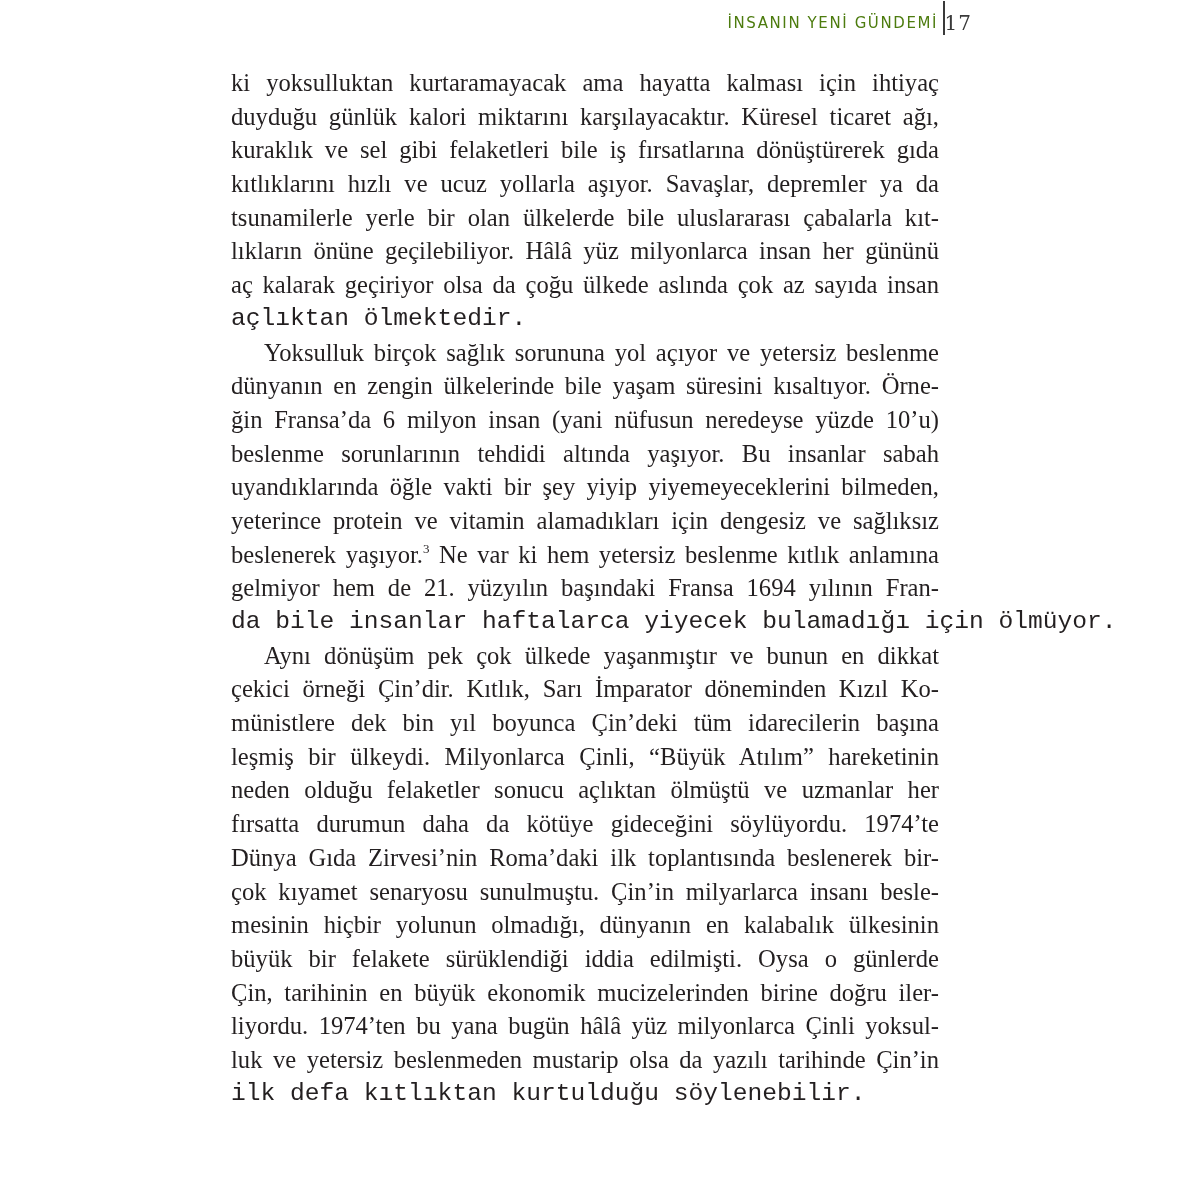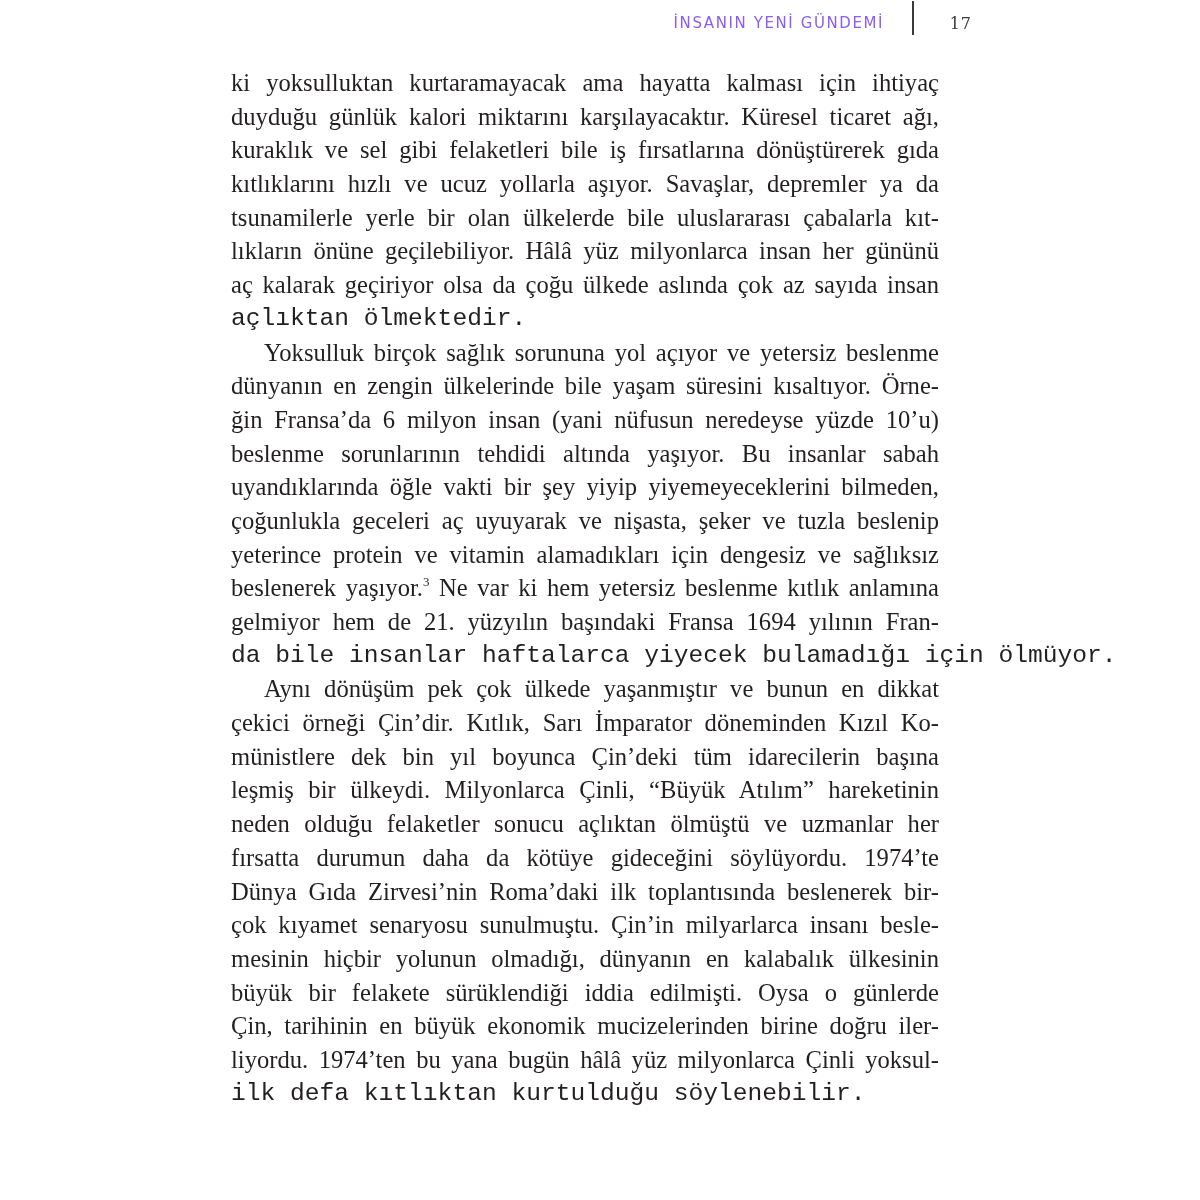--- a/index.html
+++ b/index.html
@@ -21,37 +21,35 @@
     width: 372px;
     height: 30px;
     display: flex;
     align-items: center;
     justify-content: flex-end;
   }
   .running-title {
     font-family: "DejaVu Sans", sans-serif;
     font-size: 15px;
     letter-spacing: 1.6px;
-    color: #8b5cf6;
-    padding-right: 28px;
+    color: #4d7c0f;
+    padding-right: 5px;
     white-space: nowrap;
   }
   .head-divider {
     width: 1.5px;
     height: 34px;
     background: #3a3a3a;
     margin-top: -10px;
   }
   .page-number {
     font-family: "DejaVu Serif", serif;
-    font-size: 16px;
+    font-size: 20px;
     color: #3a3a3a;
-    padding-left: 10px;
     letter-spacing: 1px;
-    margin-left: 26px;
   }
   .text-block {
     position: absolute;
     top: 66px;
     left: 231px;
     width: 708px;
     font-family: "Liberation Serif", serif;
     font-size: 24.6px;
     line-height: 33.7px;
     color: #231f20;
@@ -97,35 +95,35 @@
     <span class="line">aç kalarak geçiriyor olsa da çoğu ülkede aslında çok az sayıda insan</span>
     <span class="line last">açlıktan ölmektedir.</span>
   </div>
 
   <div>
     <span class="line indent">Yoksulluk birçok sağlık sorununa yol açıyor ve yetersiz beslenme</span>
     <span class="line">dünyanın en zengin ülkelerinde bile yaşam süresini kısaltıyor. Örne-</span>
     <span class="line">ğin Fransa’da 6 milyon insan (yani nüfusun neredeyse yüzde 10’u)</span>
     <span class="line">beslenme sorunlarının tehdidi altında yaşıyor. Bu insanlar sabah</span>
     <span class="line">uyandıklarında öğle vakti bir şey yiyip yiyemeyeceklerini bilmeden,</span>
-    <span class="line">çoğunlukla geceleri aç uyuyarak ve nişasta, şeker ve tuzla beslenip</span>
     <span class="line">yeterince protein ve vitamin alamadıkları için dengesiz ve sağlıksız</span>
     <span class="line"><span>beslenerek yaşıyor.</span><sup class="fn">3</sup><span> Ne var ki hem yetersiz beslenme kıtlık anlamına</span></span>
     <span class="line">gelmiyor hem de 21. yüzyılın başındaki Fransa 1694 yılının Fran-</span>
     <span class="line last">da bile insanlar haftalarca yiyecek bulamadığı için ölmüyor.</span>
   </div>
 
   <div>
     <span class="line indent">Aynı dönüşüm pek çok ülkede yaşanmıştır ve bunun en dikkat</span>
     <span class="line">çekici örneği Çin’dir. Kıtlık, Sarı İmparator döneminden Kızıl Ko-</span>
     <span class="line">münistlere dek bin yıl boyunca Çin’deki tüm idarecilerin başına</span>
     <span class="line">leşmiş bir ülkeydi. Milyonlarca Çinli, “Büyük Atılım” hareketinin</span>
     <span class="line">neden olduğu felaketler sonucu açlıktan ölmüştü ve uzmanlar her</span>
     <span class="line">fırsatta durumun daha da kötüye gideceğini söylüyordu. 1974’te</span>
     <span class="line">Dünya Gıda Zirvesi’nin Roma’daki ilk toplantısında beslenerek bir-</span>
     <span class="line">çok kıyamet senaryosu sunulmuştu. Çin’in milyarlarca insanı besle-</span>
     <span class="line">mesinin hiçbir yolunun olmadığı, dünyanın en kalabalık ülkesinin</span>
     <span class="line">büyük bir felakete sürüklendiği iddia edilmişti. Oysa o günlerde</span>
     <span class="line">Çin, tarihinin en büyük ekonomik mucizelerinden birine doğru iler-</span>
     <span class="line">liyordu. 1974’ten bu yana bugün hâlâ yüz milyonlarca Çinli yoksul-</span>
+    <span class="line">luk ve yetersiz beslenmeden mustarip olsa da yazılı tarihinde Çin’in</span>
     <span class="line last">ilk defa kıtlıktan kurtulduğu söylenebilir.</span>
   </div>
 </div>
 
 </body></html>

